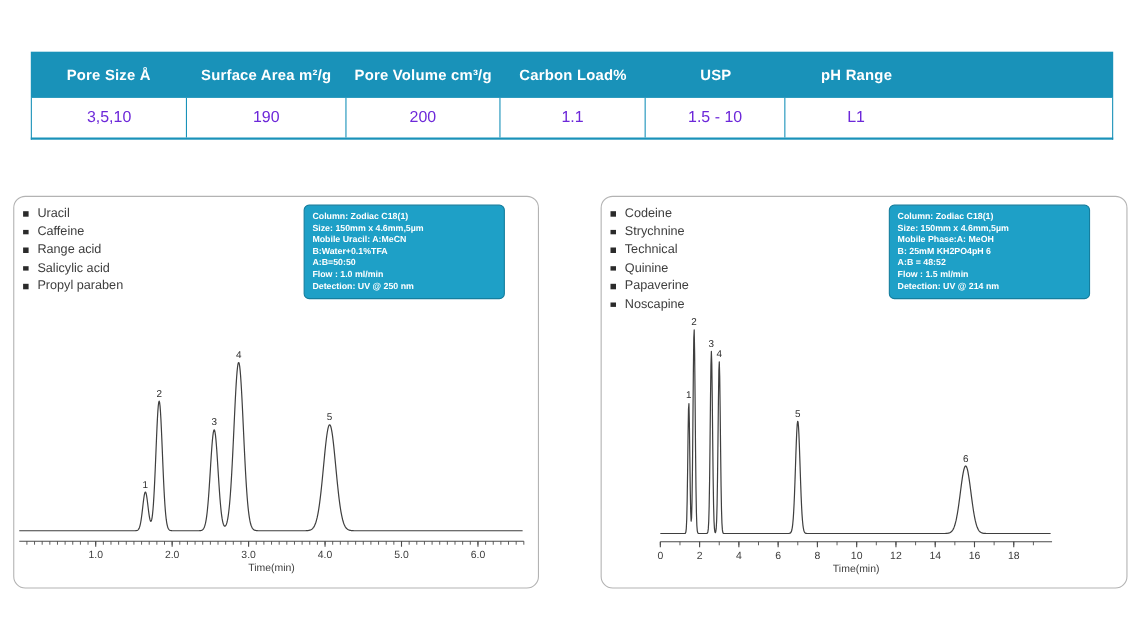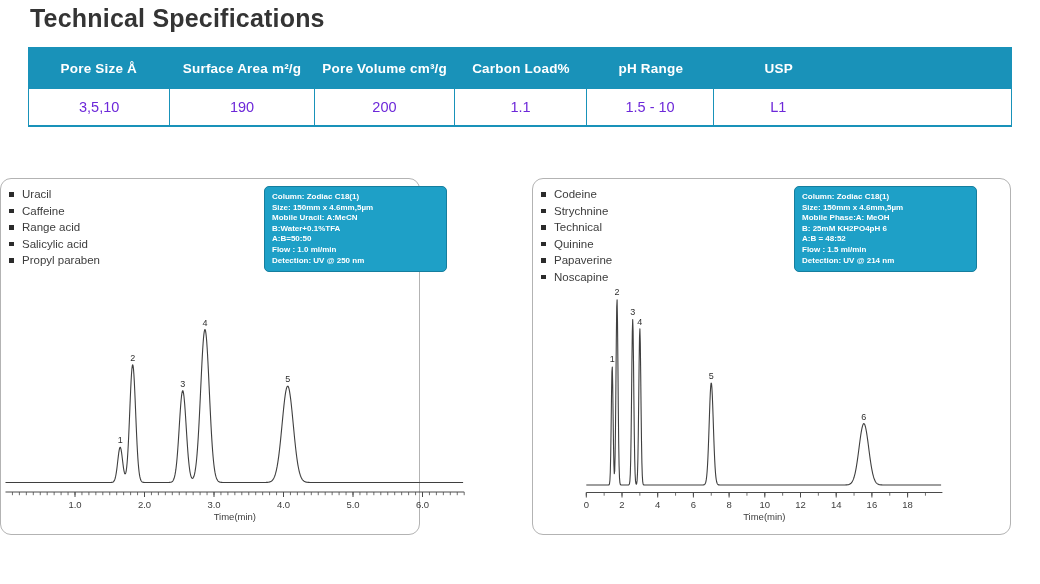--- a/index.html
+++ b/index.html
@@ -15,46 +15,45 @@
                    font-size:13.5px;font-weight:bold;letter-spacing:0.2px;}
   .spec-vals{height:38px;border-left:1px solid var(--accent,#1992b9);
              border-right:1px solid var(--accent,#1992b9);
              border-bottom:2px solid var(--accent,#1992b9);box-sizing:border-box;}
   .spec-vals .cell{display:flex;align-items:center;justify-content:center;color:#6d28d9;
                    font-size:14.5px;border-right:1.5px solid var(--accent,#1992b9);}
   .spec-vals .cell:last-child{border-right:none;}
   
   .panel{position:absolute;top:178px;height:357px;border:1px solid #b3b3b3;border-radius:11px;
          background:#fff;box-sizing:border-box;}
-  .panel.left{left:0;width:420px;}
-  .panel.right{left:532px;width:479px;}
+  .panel.left{left:12px;width:478px;}
+  .panel.right{left:546px;width:479px;}
   .legend{position:absolute;left:8px;top:9px;margin:0;padding:0;list-style:none;}
   .legend li{position:relative;padding-left:13px;margin-bottom:4.6px;font-size:11.5px;color:#3d3d3d;}
   .legend li .sq{position:absolute;left:0;top:4px;width:4.5px;height:4.5px;background:#2b2b2b;}
   .infobox{position:absolute;top:7px;width:183px;background:var(--infobox,#1ea0c7);
            border-radius:5px;padding:5px 7px;box-sizing:border-box;border:1px solid #157e9e;}
   .panel.left .infobox{left:263px;}
   .panel.right .infobox{left:261px;}
   .infobox div{color:#ffffff;font-size:8px;font-weight:bold;line-height:10.6px;white-space:nowrap;}
   .plot{position:absolute;left:0;top:0;}
 </style>
 </head>
 <body>
 
 <div class="page">
-  <div class="title">Technical Specifications</div>
 
   <div class="spec-table">
     <div class="spec-head" id="spec-head">
         <div class="cell">Pore Size Å</div>
         <div class="cell">Surface Area m²/g</div>
         <div class="cell">Pore Volume cm³/g</div>
         <div class="cell">Carbon Load%</div>
+        <div class="cell">USP</div>
         <div class="cell">pH Range</div>
-        <div class="cell">USP</div>
       </div>
     <div class="spec-vals" id="spec-vals">
         <div class="cell">3,5,10</div>
         <div class="cell">190</div>
         <div class="cell">200</div>
         <div class="cell">1.1</div>
         <div class="cell">1.5 - 10</div>
         <div class="cell">L1</div>
       </div>
   </div>

